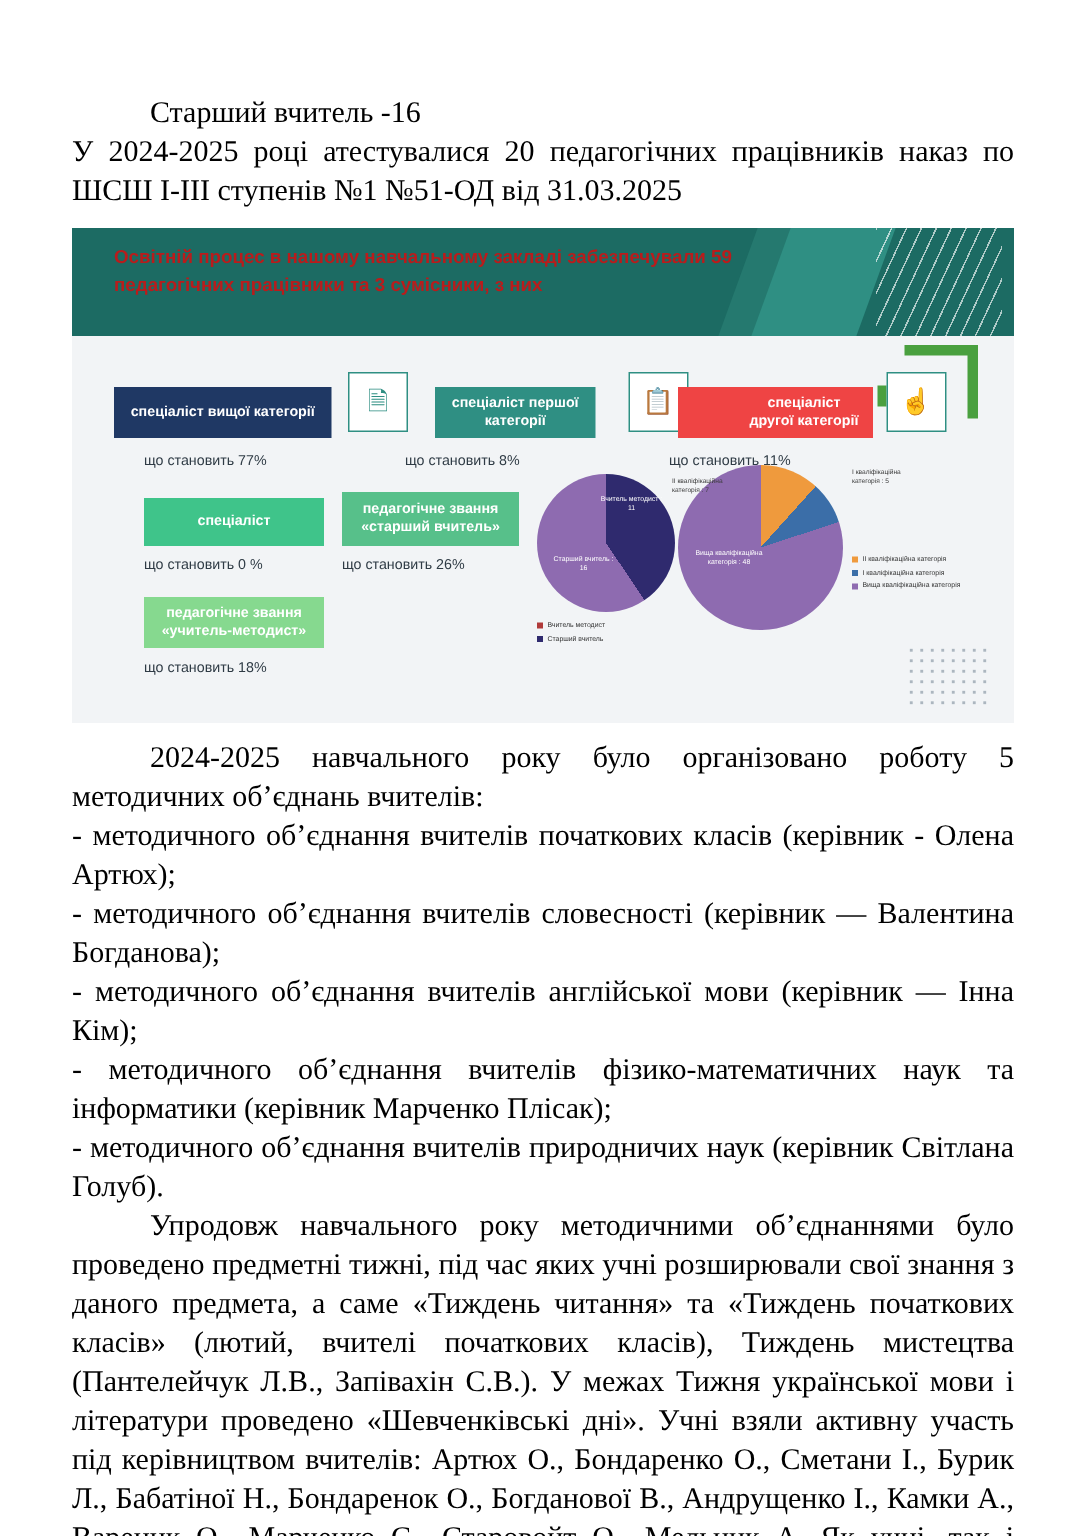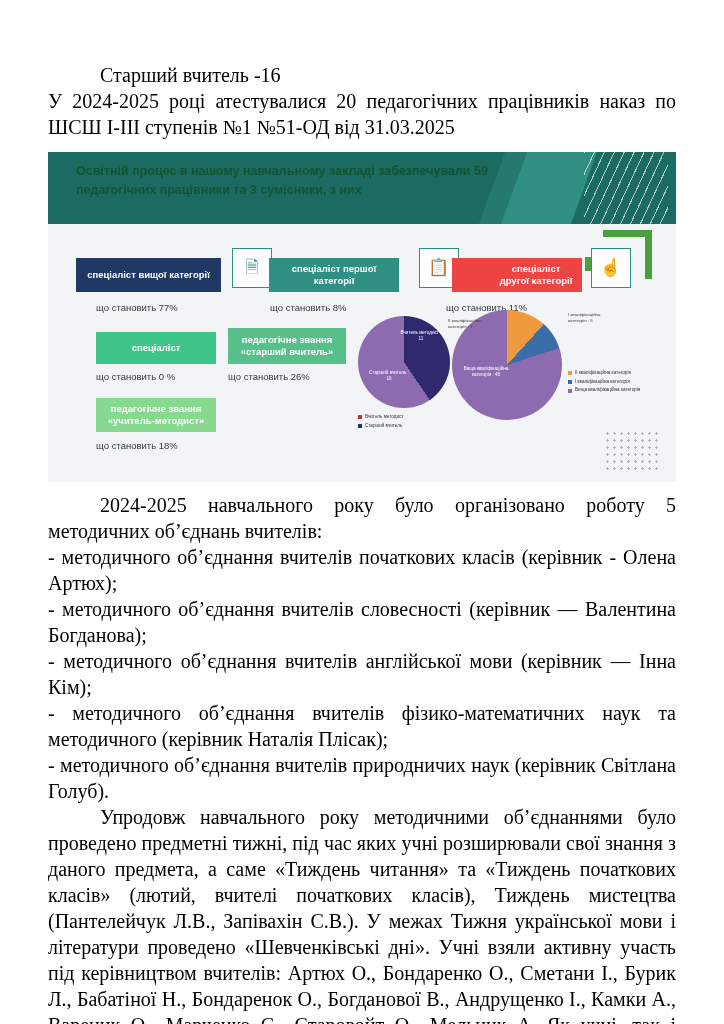--- a/index.html
+++ b/index.html
@@ -72,21 +72,21 @@
     position: absolute;
     right: 8px; top: 0;
     width: 84px; height: 72px;
     background: repeating-linear-gradient(115deg, #ffffff 0px, #ffffff 1px, transparent 1px, transparent 9px);
     opacity: .65;
   }
   .ig-title {
     position: absolute;
     left: 28px; top: 10px;
     width: 430px;
-    color: #14532d;
+    color: #b91c1c;
     font-family: "Liberation Sans", sans-serif;
     font-weight: bold;
     font-size: 12.5px;
     line-height: 1.55;
   }
   .ig-greenmark {
     position: absolute;
     right: 24px; top: 78px;
     width: 42px; height: 42px;
     border: 7px solid #4aa03f;
@@ -202,21 +202,21 @@
       </div>
       <div class="ig-title">Освітній процес  в нашому навчальному закладі забезпечували 59 педагогічних працівники та 3 сумісники, з них</div>
 
       <div class="ig-greenmark"></div>
       <div class="dotgrid"></div>
 
       <div class="pill pill-navy" style="left:28px; top:106px; width:145px; height:34px;">спеціаліст вищої категорії</div>
       <div class="iconbox" style="left:184px; top:96px;"></div>
       <div class="iconglyph" style="left:184px; top:96px;">🗎</div>
 
-      <div class="pill pill-teal" style="left:221px; top:106px; width:130px; height:34px;">спеціаліст першої категорії</div>
+      <div class="pill pill-teal" style="left:242px; top:106px; width:107px; height:34px;">спеціаліст першої категорії</div>
       <div class="iconbox" style="left:371px; top:96px;"></div>
       <div class="iconglyph" style="left:371px; top:96px;">📋</div>
 
       <div class="pill pill-lteal" style="left:404px; top:106px; width:130px; height:34px;">спеціаліст другої категорії</div>
       <div class="iconbox" style="left:543px; top:96px;"></div>
       <div class="iconglyph" style="left:543px; top:96px;">☝</div>
 
       <div class="pct" style="left:48px; top:150px;">що становить 77%</div>
       <div class="pct" style="left:222px; top:150px;">що становить  8%</div>
       <div class="pct" style="left:398px; top:150px;">що становить 11%</div>
@@ -264,18 +264,18 @@
           <span>Вища кваліфікаційна категорія</span>
         </div>
       </div>
 
     </div>
 
     <p class="para indent">2024-2025 навчального року було організовано роботу 5 методичних об’єднань вчителів:</p>
     <p class="para">- методичного об’єднання вчителів початкових класів (керівник - Олена  Артюх);</p>
     <p class="para">- методичного об’єднання вчителів словесності (керівник — Валентина Богданова);</p>
     <p class="para">- методичного об’єднання вчителів англійської мови (керівник — Інна Кім);</p>
-    <p class="para">- методичного об’єднання вчителів фізико-математичних наук та методичного (керівник Наталія Плісак);</p>
+    <p class="para">- методичного об’єднання вчителів фізико-математичних наук та інформатики (керівник Марченко Плісак);</p>
     <p class="para">- методичного об’єднання вчителів природничих наук (керівник Світлана Голуб).</p>
     <p class="para indent">Упродовж навчального року методичними об’єднаннями було проведено предметні тижні, під час яких учні розширювали свої знання з даного предмета, а саме «Тиждень читання» та «Тиждень початкових класів» (лютий, вчителі початкових класів), Тиждень мистецтва (Пантелейчук Л.В., Запівахін С.В.). У межах Тижня української мови і літератури проведено «Шевченківські дні». Учні взяли активну участь під керівництвом вчителів: Артюх О., Бондаренко О., Сметани І., Бурик Л., Бабатіної Н., Бондаренок О., Богданової В., Андрущенко І., Камки А., Вареник О., Марченко С., Старовойт О., Мельник А. Як учні, так і вчителі брали участь у Всеукраїнському радіодиктанті національної єдності. «Олімпійський тиждень» вчителі фізичної культури (Сіваєв А., Мухин І., Линок В.). «Тиждень технологій», діти активно ділилися світлинами своїх робіт. Вчителі трудового навчання та технологій: О. Тарасенко, С. Грива, М. Гришанов.</p>
 
   </div>
 </div>
 
 </body></html>

